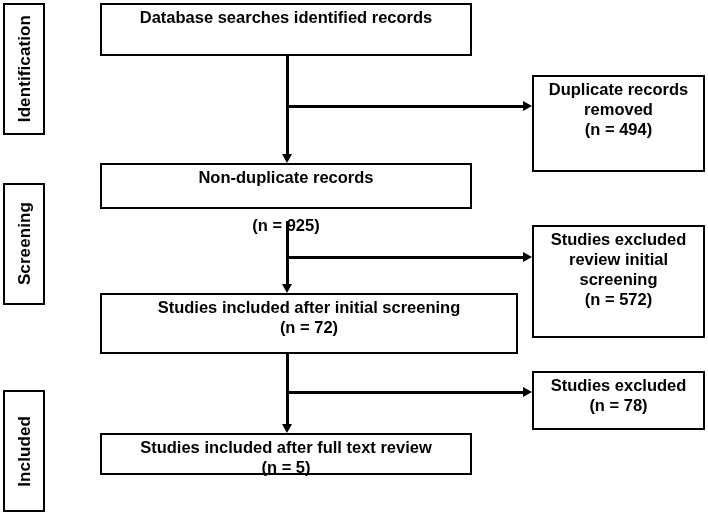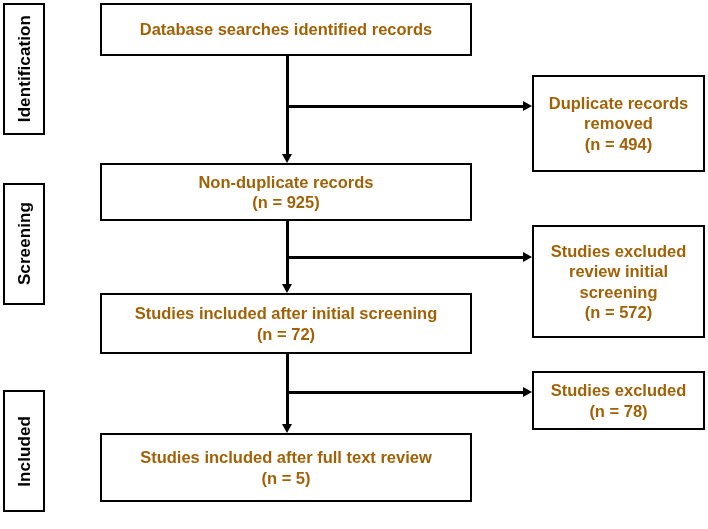--- a/index.html
+++ b/index.html
@@ -39,23 +39,23 @@
 
   
   .flow-box {
     position: absolute;
     box-sizing: border-box;
     border: 2.5px solid #000000;
     background: #ffffff;
     display: flex;
     flex-direction: column;
     align-items: center;
-    justify-content: center;
+    justify-content: flex-start;
     text-align: center;
-    color: #a16207;
+    color: #000000;
     padding: 2px 6px;
   }
   .flow-box .line {
     font-size: 16.5px;
     font-weight: 600;
     line-height: 1.22;
     white-space: nowrap;
   }
 
   
@@ -100,31 +100,31 @@
   </div>
 
   <div class="phase-box" style="left:3px; top:390px; width:42px; height:122px;">
     <span class="phase-label">Included</span>
   </div>
 
   <div class="flow-box" style="left:100px; top:3px; width:372px; height:53px;">
     <span class="line">Database searches identified records</span>
   </div>
 
-  <div class="flow-box" style="left:100px; top:163px; width:372px; height:58px;">
+  <div class="flow-box" style="left:100px; top:163px; width:372px; height:46px;gap:28px;">
     <span class="line">Non-duplicate records</span>
     <span class="line">(n = 925)</span>
   </div>
 
-  <div class="flow-box" style="left:100px; top:293px; width:372px; height:61px;">
+  <div class="flow-box" style="left:100px; top:293px; width:418px; height:61px;">
     <span class="line">Studies included after initial screening</span>
     <span class="line">(n = 72)</span>
   </div>
 
-  <div class="flow-box" style="left:100px; top:433px; width:372px; height:69px;">
+  <div class="flow-box" style="left:100px; top:433px; width:372px; height:42px;">
     <span class="line">Studies included after full text review</span>
     <span class="line">(n = 5)</span>
   </div>
 
   <div class="flow-box" style="left:532px; top:75px; width:173px; height:97px;">
     <span class="line">Duplicate records</span>
     <span class="line">removed</span>
     <span class="line">(n = 494)</span>
   </div>
 

